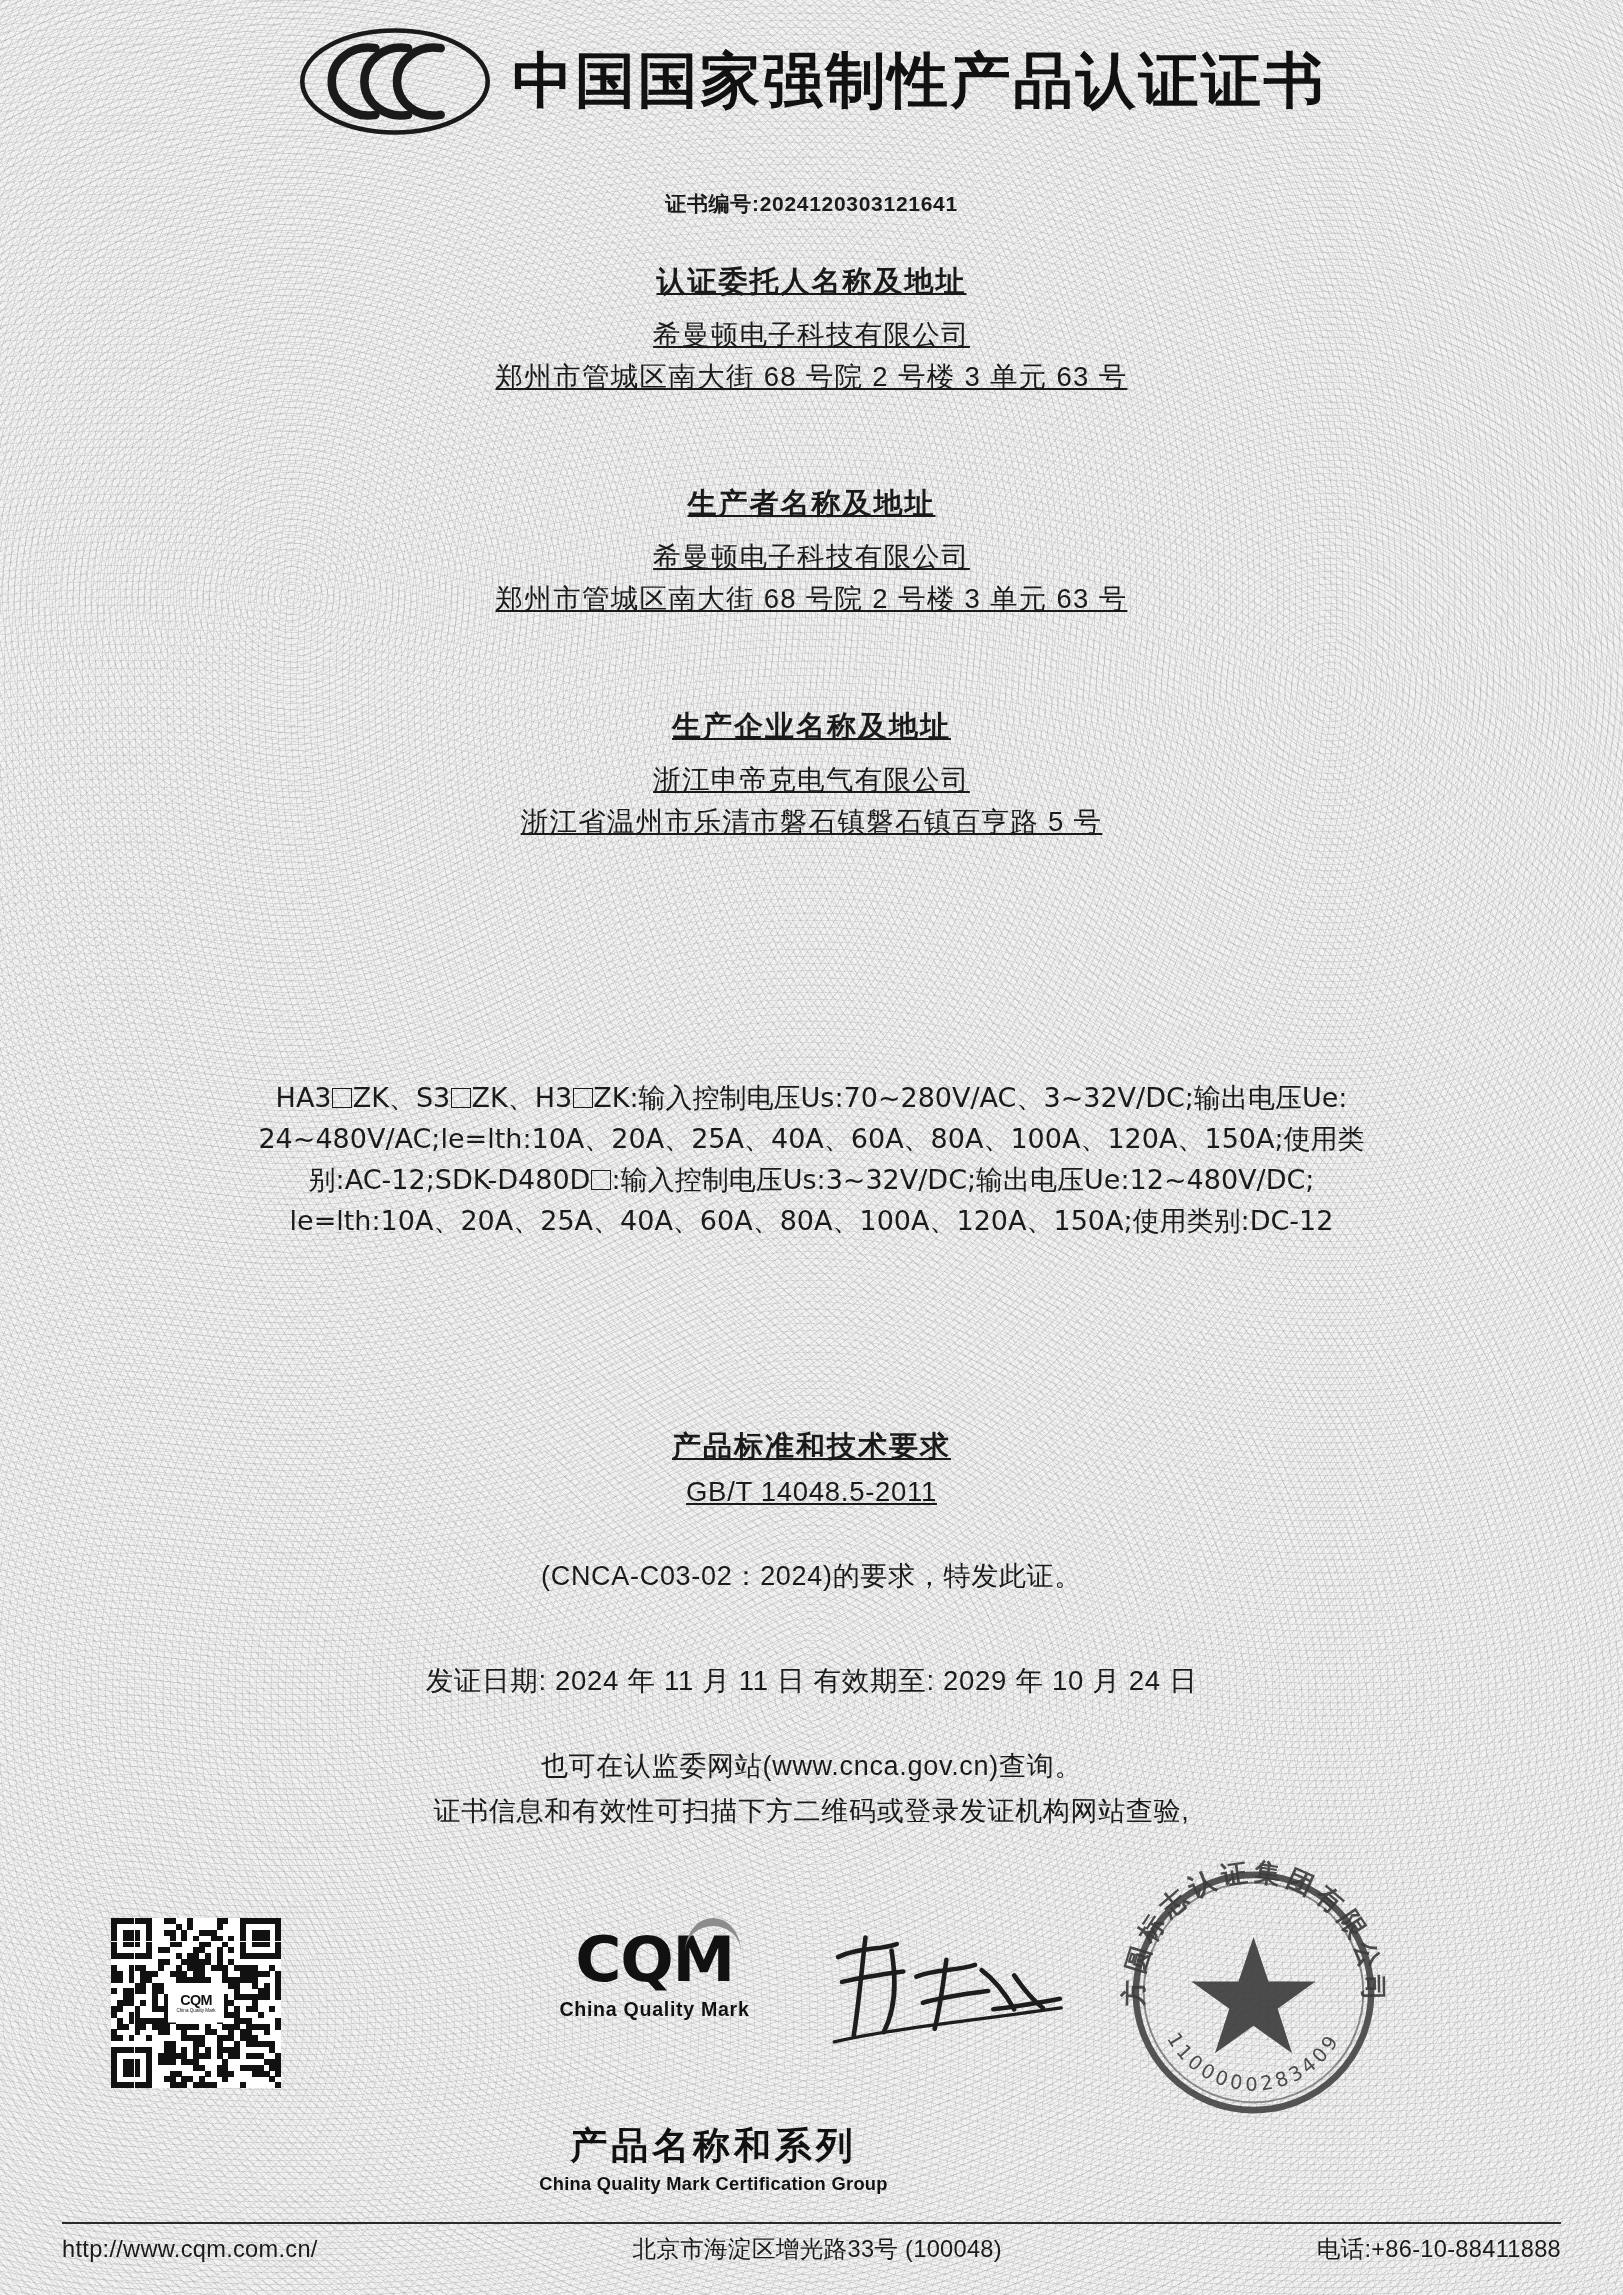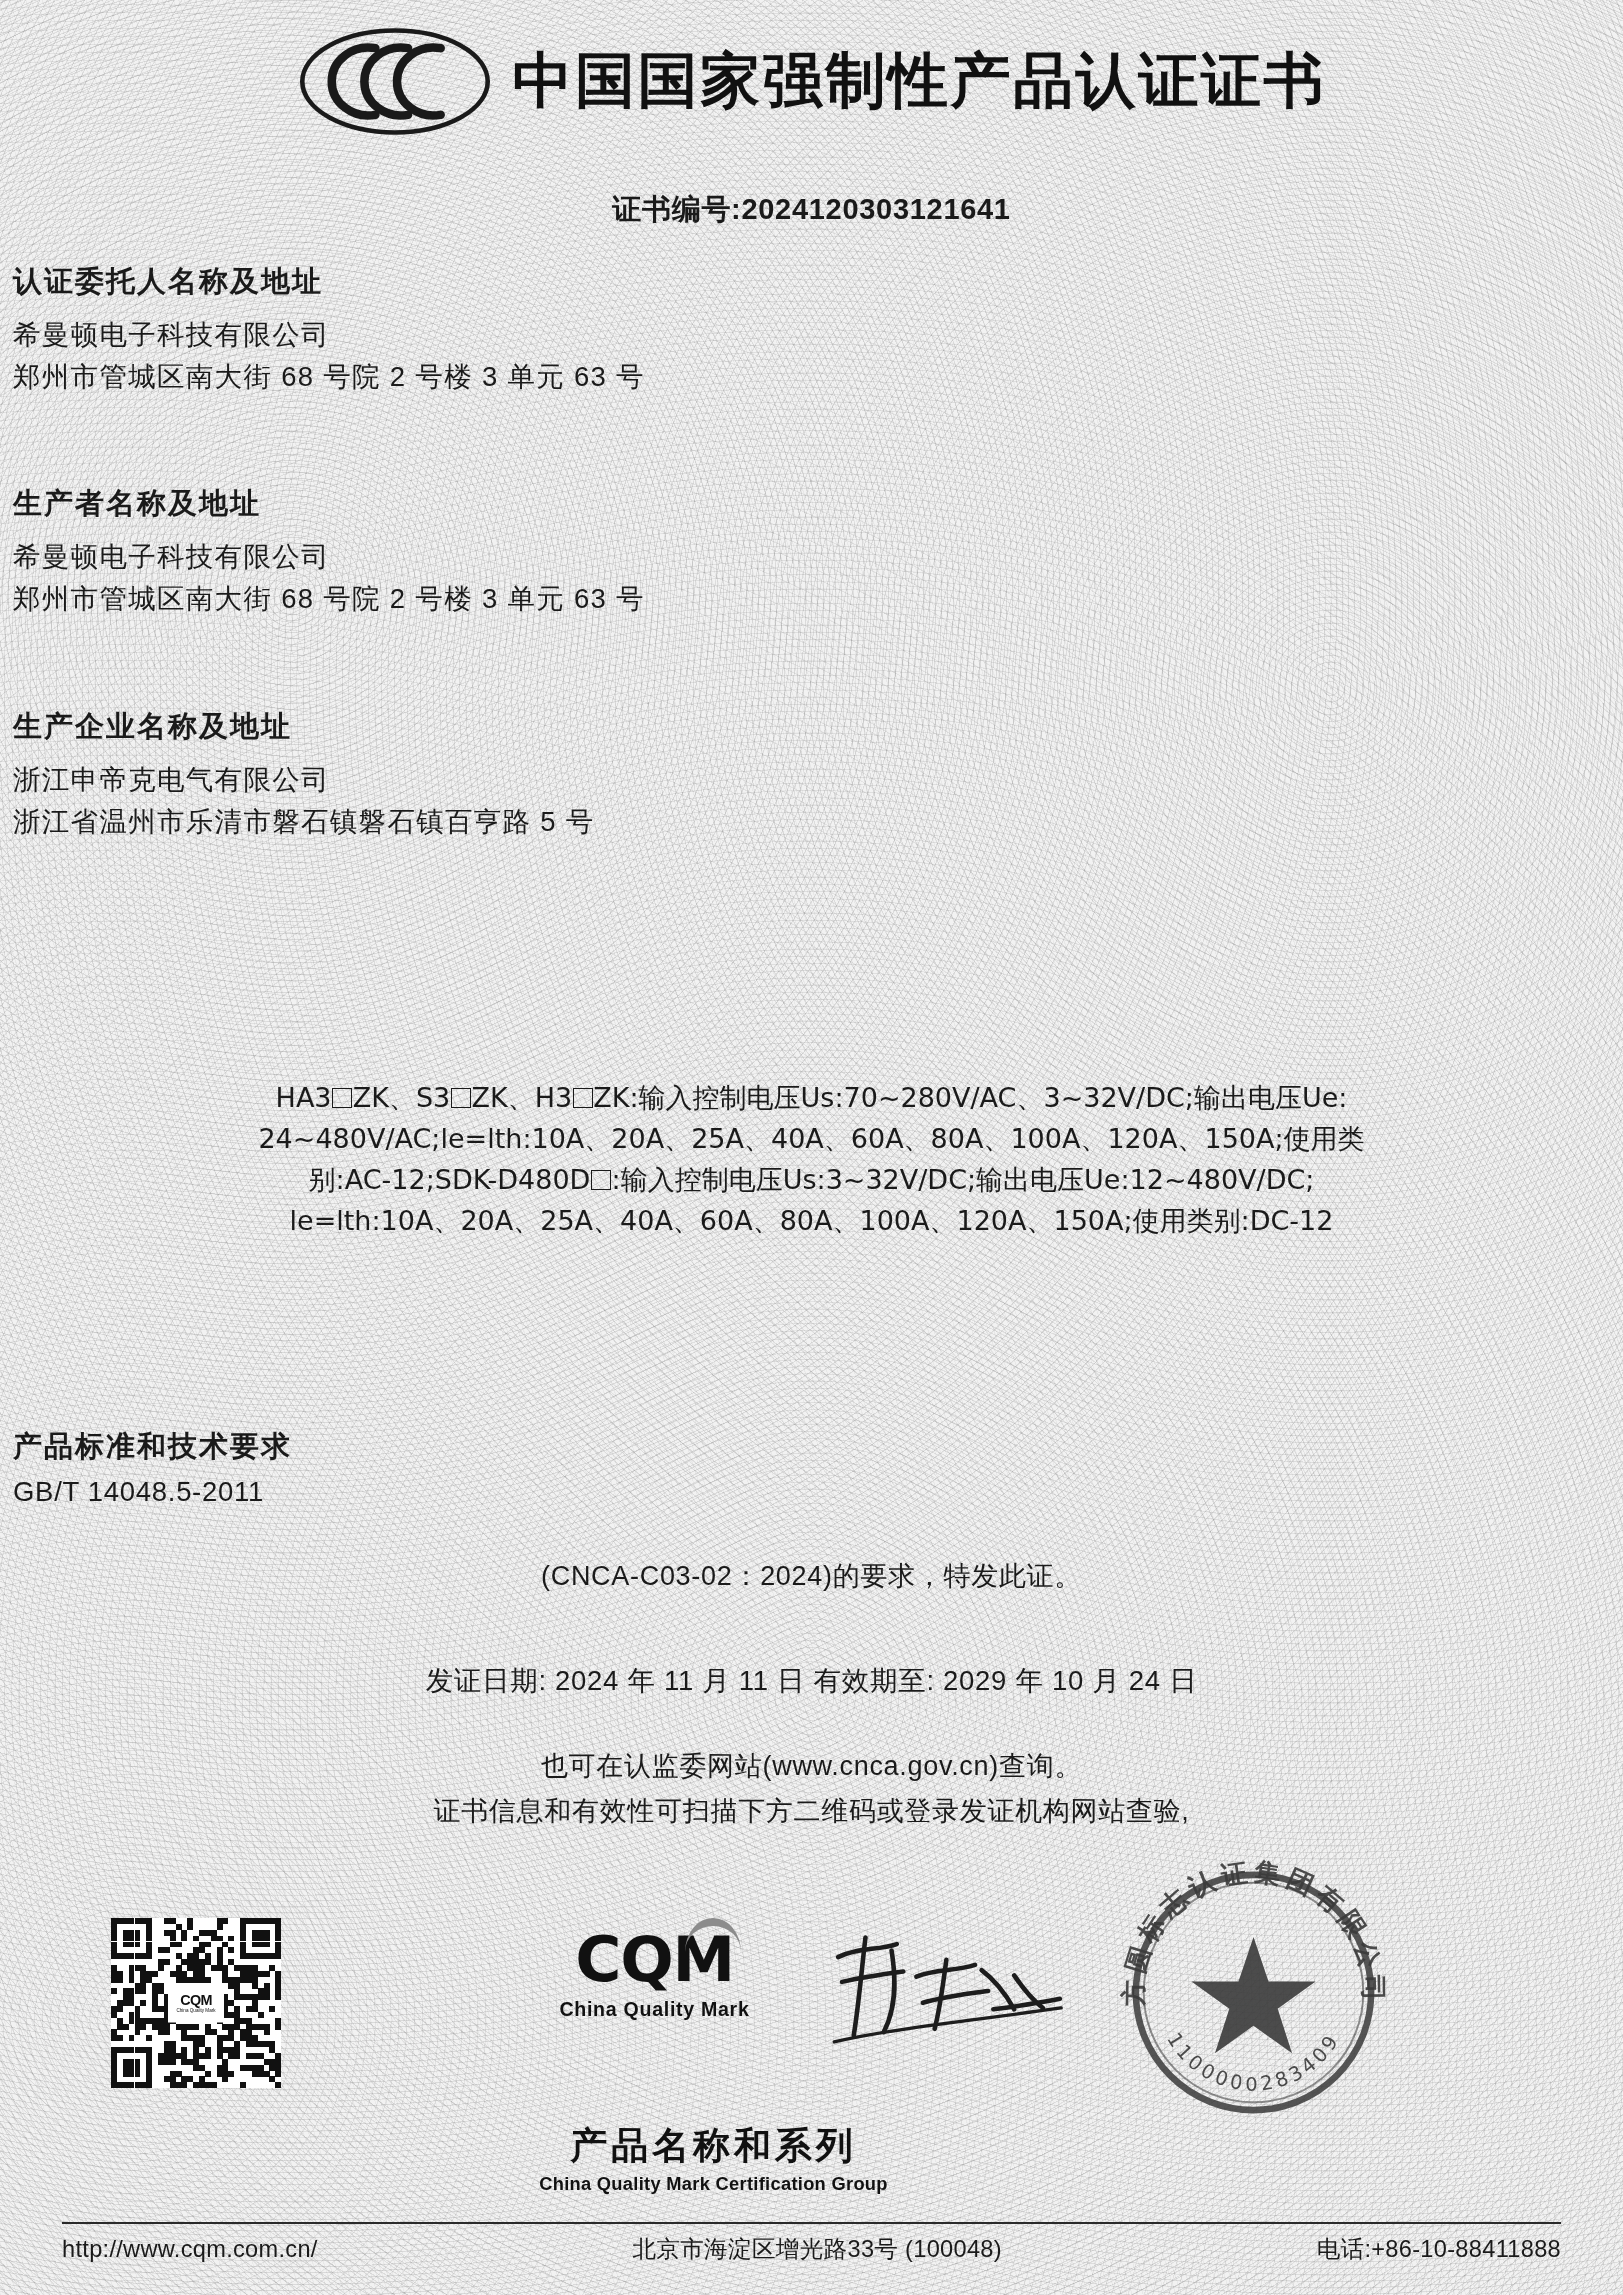--- a/index.html
+++ b/index.html
@@ -57,27 +57,29 @@
     letter-spacing: 2.6px;
     color: #111;
     white-space: nowrap;
     font-family: "DejaVu Sans", "Liberation Sans", sans-serif;
   }
   
   .center { text-align: center; }
   .cert-no {
     position: absolute;
     top: 190px; left: 0; right: 0;
-    font-size: 29px;
+    font-size: 21px;
     font-weight: bold;
     letter-spacing: 0.7px;
   }
   .section {
     position: absolute;
-    left: 13px; right: 0;
+    left: 0; right: 0;
+    text-align: center;
+    text-decoration: underline;
   }
   .sec-title {
     font-size: 29px;
     font-weight: bold;
     letter-spacing: 2px;
     margin-bottom: 11.8px;
   }
   .sec-line {
     font-size: 27.5px;
     letter-spacing: 1.3px;

